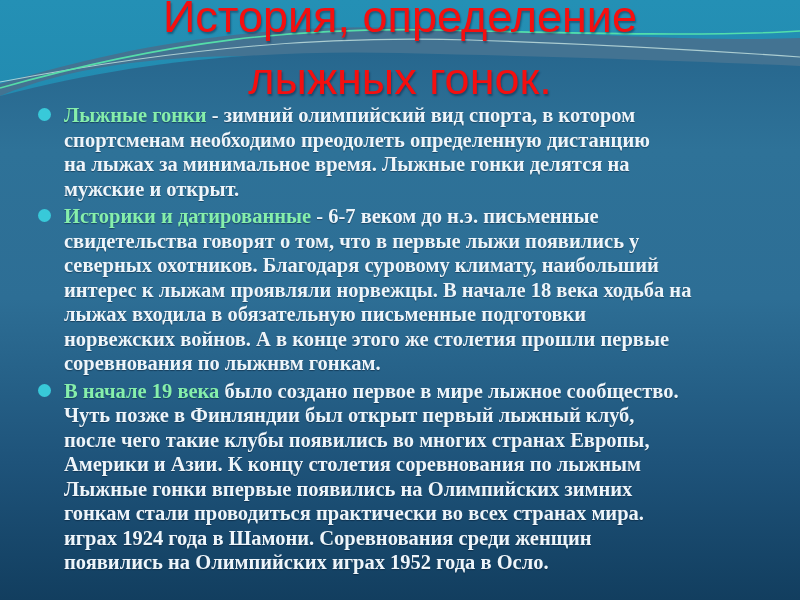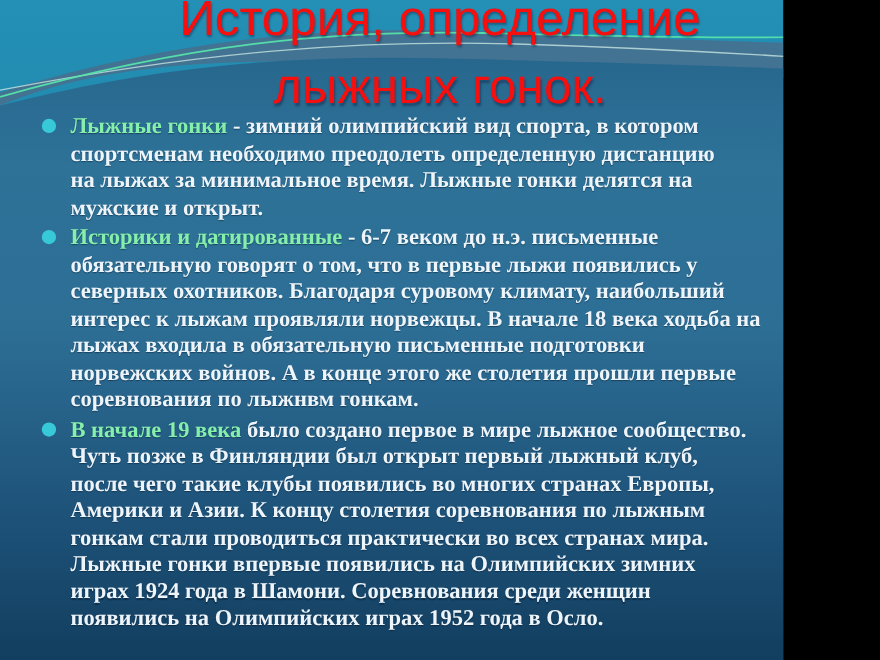--- a/index.html
+++ b/index.html
@@ -1,21 +1,20 @@
 <!DOCTYPE html>
 <html><head>
 <meta charset="utf-8">
 <style>
   html,body{margin:0;padding:0;background:#000;}
   .slide{
     position:relative;
-    width:696px;height:600px;
+    width:800px;height:600px;
     overflow:hidden;
     font-family:"Liberation Serif", serif;
-    padding-left:16px;
   }
   .bg{position:absolute;inset:0;z-index:0;}
   .title{
     position:absolute;
     top:-14px;left:0;width:800px;
     z-index:2;
     text-align:center;
     font-family:"Liberation Sans", sans-serif;
     font-size:45px;
     font-weight:400;
@@ -89,34 +88,34 @@
       <span class="bullet-dot"></span>
       <div class="bline"><span class="lead">Лыжные гонки</span><span> - зимний олимпийский вид спорта, в котором</span></div>
       <div class="bline">спортсменам необходимо преодолеть определенную дистанцию</div>
       <div class="bline">на лыжах за минимальное время. Лыжные гонки делятся на</div>
       <div class="bline">мужские и открыт.</div>
     </li>
 
     <li>
       <span class="bullet-dot"></span>
       <div class="bline"><span class="lead">Историки и датированные</span><span> - 6-7 веком до н.э. письменные</span></div>
-      <div class="bline">обязательную говорят о том, что в первые лыжи появились у</div>
+      <div class="bline">свидетельства говорят о том, что в первые лыжи появились у</div>
       <div class="bline">северных охотников. Благодаря суровому климату, наибольший</div>
       <div class="bline">интерес к лыжам проявляли норвежцы. В начале 18 века ходьба на</div>
       <div class="bline">лыжах входила в обязательную письменные подготовки</div>
       <div class="bline">норвежских войнов. А в конце этого же столетия прошли первые</div>
       <div class="bline">соревнования по лыжнвм гонкам.</div>
     </li>
 
     <li>
       <span class="bullet-dot"></span>
       <div class="bline"><span class="lead">В начале 19 века</span><span> было создано первое в мире лыжное сообщество.</span></div>
       <div class="bline">Чуть позже в Финляндии был открыт первый лыжный клуб,</div>
       <div class="bline">после чего такие клубы появились во многих странах Европы,</div>
       <div class="bline">Америки и Азии. К концу столетия соревнования по лыжным</div>
+      <div class="bline">Лыжные гонки впервые появились на Олимпийских зимних</div>
       <div class="bline">гонкам стали проводиться практически во всех странах мира.</div>
-      <div class="bline">Лыжные гонки впервые появились на Олимпийских зимних</div>
       <div class="bline">играх 1924 года в Шамони. Соревнования среди женщин</div>
       <div class="bline">появились на Олимпийских играх 1952 года в Осло.</div>
     </li>
 
   </ul>
 </div>
 
 </body></html>

